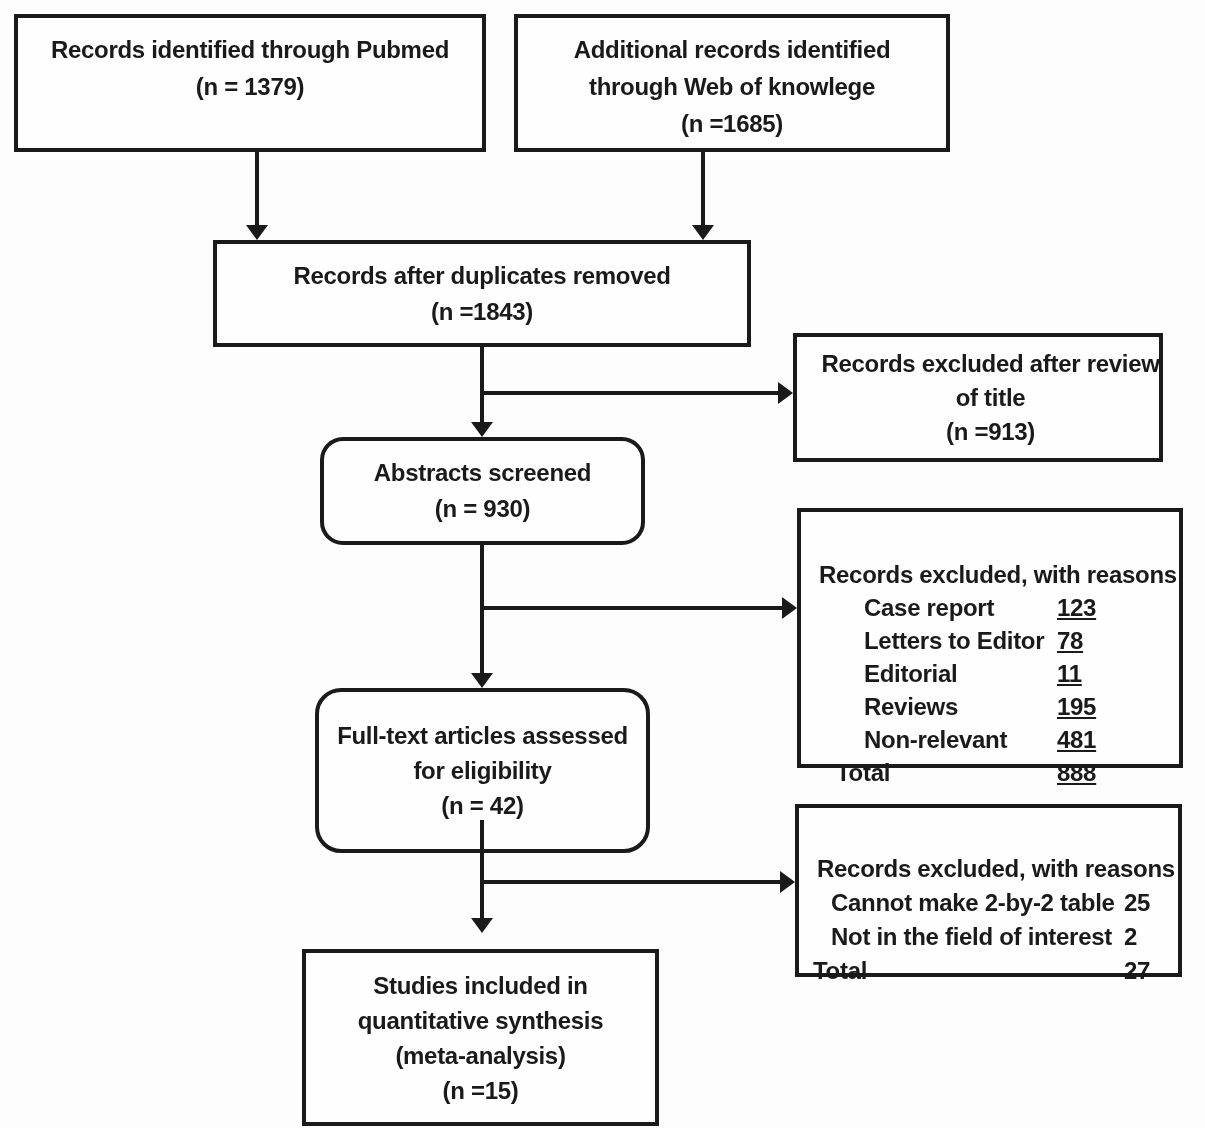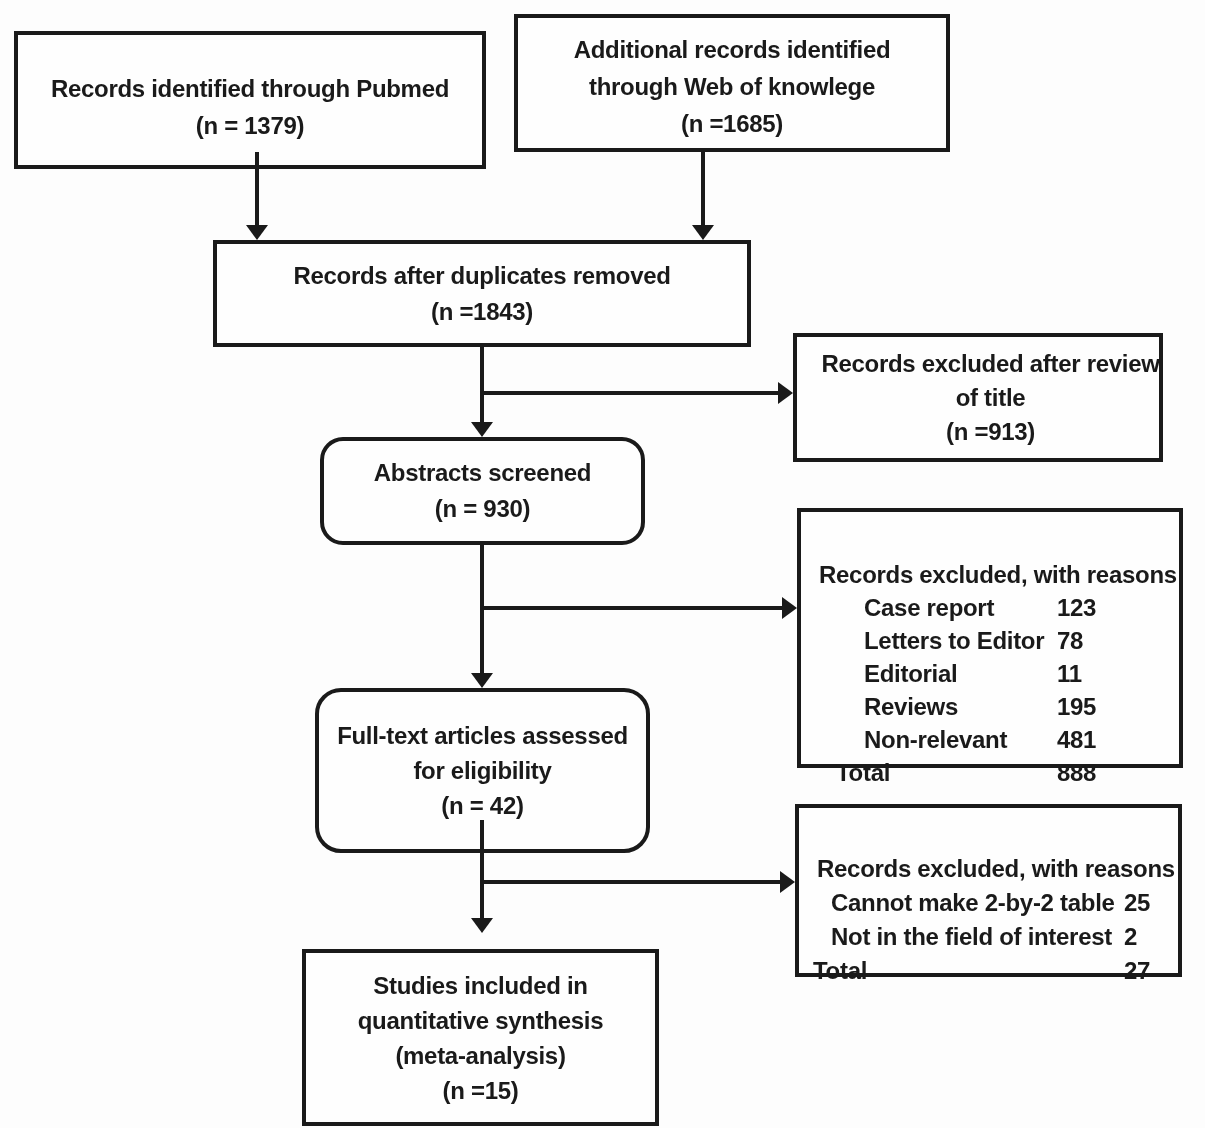--- a/index.html
+++ b/index.html
@@ -36,21 +36,21 @@
     align-items:stretch;justify-content:flex-start;
     text-align:left;
   }
   .list .list-title{padding-left:6px;white-space:nowrap;margin-top:32px;}
   .lrow{display:flex;align-items:baseline;white-space:nowrap;}
   .lrow .val{margin-left:auto;text-align:left;flex:0 0 auto;}
   
   .list-a{padding:14px 10px 0 12px;line-height:33px;}
   .list-a .lrow{padding-left:34px;margin-left:17px;}
   .list-a .lrow.total{padding-left:6px;}
-  .list-a .val{width:112px;}
+  .list-a .val{width:112px;text-decoration:underline;}
   
   .list-b{padding:12px 8px 0 12px;line-height:34px;}
   .list-b .lrow{padding-left:20px;}
   .list-b .lrow.total{padding-left:2px;}
   .list-b .val{width:46px;}
 
   .vline,.hline{position:absolute;background:var(--line);}
   .ah-down{
     position:absolute;width:0;height:0;
     border-left:11px solid transparent;
@@ -62,21 +62,21 @@
     border-top:11px solid transparent;
     border-bottom:11px solid transparent;
     border-left:15px solid var(--line);
   }
 </style>
 </head>
 <body>
 
 <div class="stage">
 
-  <div class="box top-align" style="left:14px;top:31px;width:472px;height:138px;justify-content:center;">
+  <div class="box top-align" style="left:14px;top:14px;width:472px;height:138px;">
     <div class="ln">Records identified through Pubmed</div>
     <div class="ln">(n = 1379)</div>
   </div>
 
   <div class="box top-align" style="left:514px;top:14px;width:436px;height:138px;">
     <div class="ln">Additional records identified</div>
     <div class="ln">through Web of knowlege</div>
     <div class="ln">(n =1685)</div>
   </div>
 

